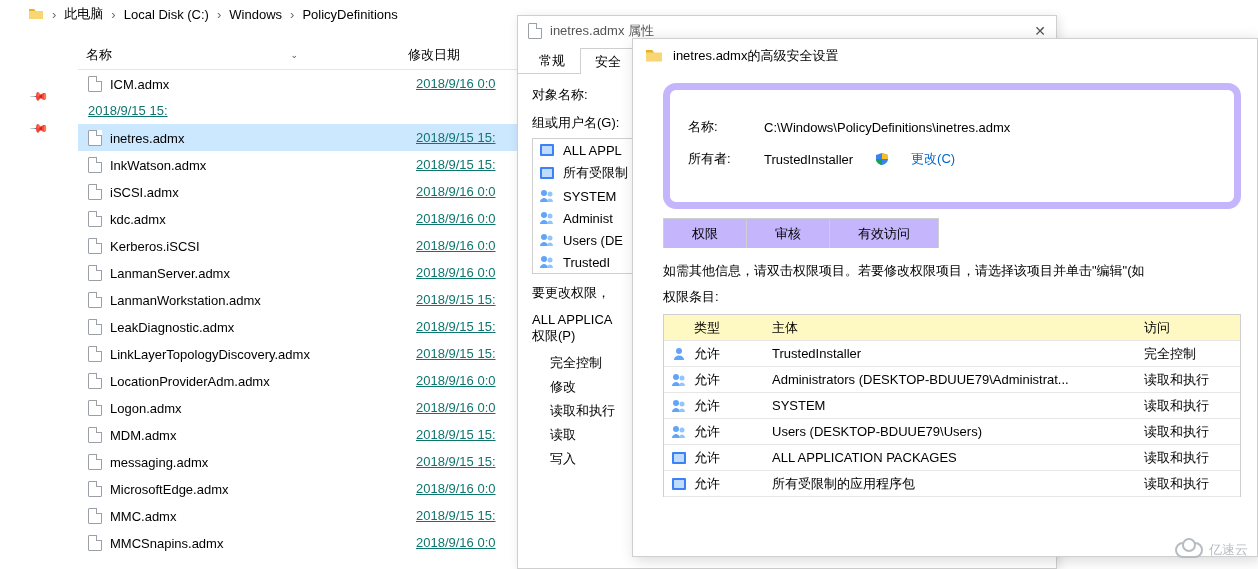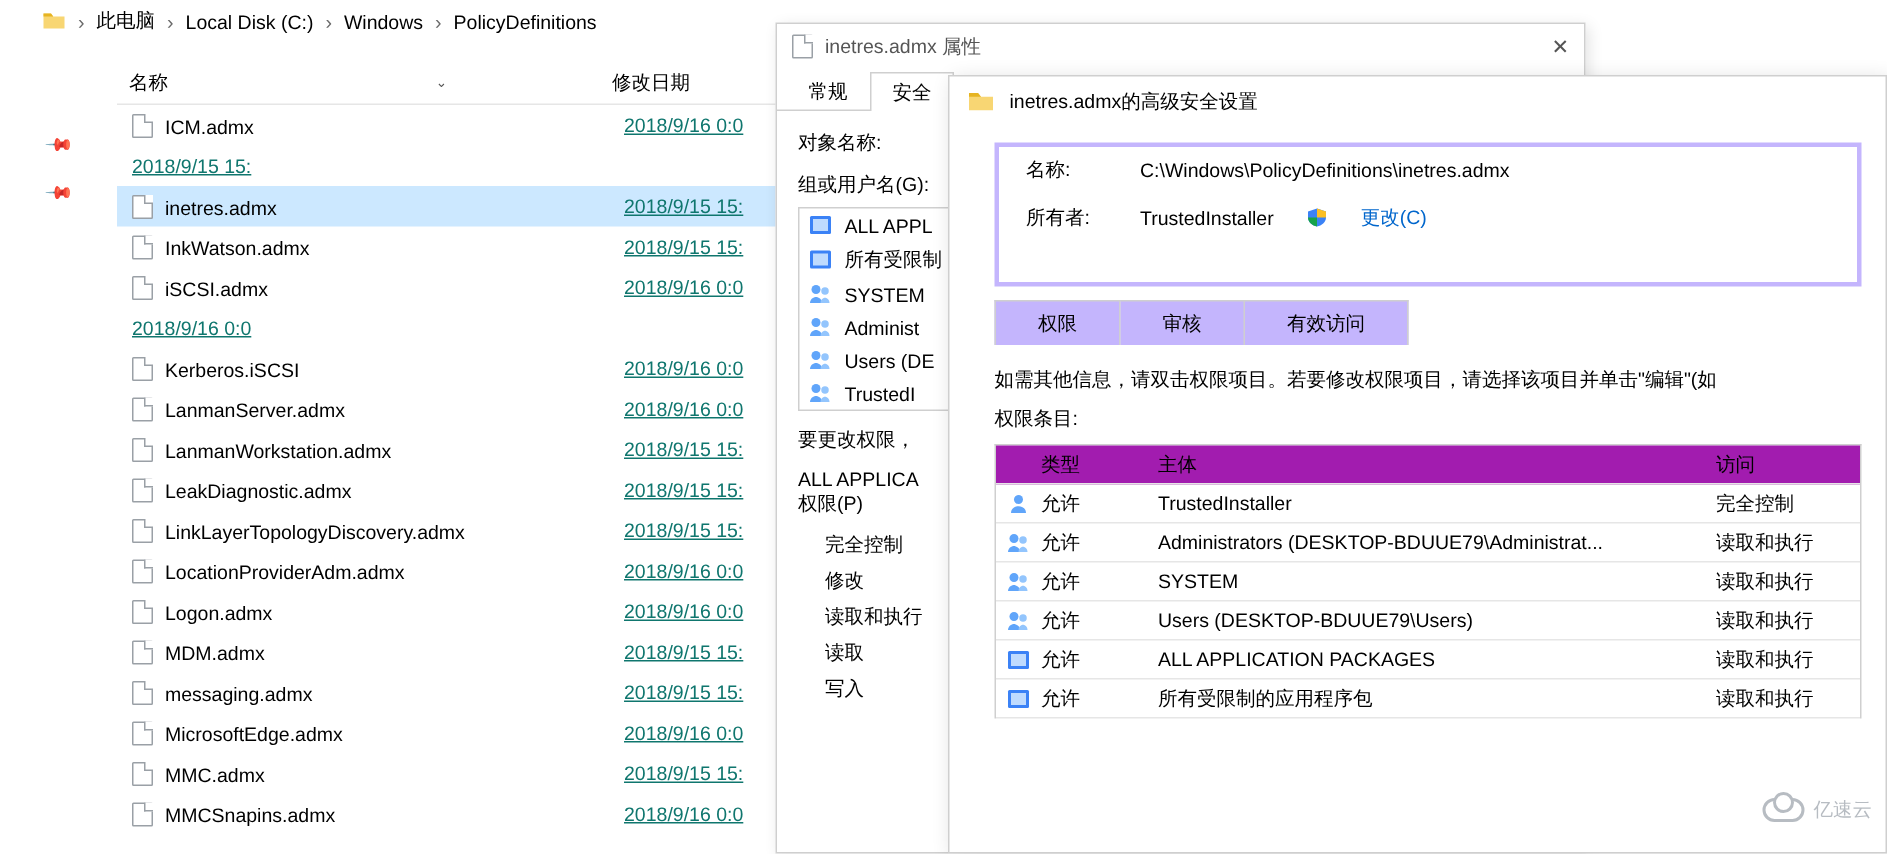--- a/index.html
+++ b/index.html
@@ -41,45 +41,45 @@
 .group-label { margin-top: 4px; }
 .group-list { margin-top: 6px; border: 1px solid #cfcfcf; }
 .group-item { display: flex; align-items: center; gap: 8px; padding: 3px 6px; }
 .group-icon { width: 16px; height: 16px; display: inline-flex; align-items: center; justify-content: center; }
 .change-note { margin-top: 10px; }
 .perm-label { margin-top: 10px; }
 .perm-list { margin-top: 6px; }
 .perm-item { padding: 3px 4px 3px 18px; }
 
 
-.adv { position: absolute; left: 632px; top: 50px; width: 626px; height: 519px; background: #fff; border: 1px solid #cfcfcf; box-shadow: 3px 3px 14px rgba(0,0,0,.16); }
+.adv { position: absolute; left: 632px; top: 38px; width: 626px; height: 519px; background: #fff; border: 1px solid #cfcfcf; box-shadow: 3px 3px 14px rgba(0,0,0,.16); }
 .adv-title { display: flex; align-items: center; height: 34px; padding: 0 12px; gap: 10px; }
 .adv-title .folder-icon { width: 18px; height: 18px; }
 .adv-body { padding: 10px 16px 0 30px; }
-.highlight-box { border: 3px solid #c4b5fd; border-radius: 0; padding: 6px 18px 20px; margin-bottom: 10px; }
+.highlight-box { border: 7px solid #c4b5fd; border-radius: 13px; padding: 28px 18px 20px; margin-bottom: 10px; }
 .kv { display: flex; align-items: center; gap: 22px; margin-bottom: 14px; }
 .kv .k { width: 54px; }
 .shield { display: inline-flex; width: 14px; height: 14px; }
 .linklike { color: #0066cc; cursor: pointer; }
 .adv-tabs { display: flex; gap: 0; margin-top: -1px; }
 .adv-tab { padding: 6px 28px 5px; border: 1px solid #cfcfcf; border-bottom: none; background: #c4b5fd; cursor: pointer; }
 .adv-tab + .adv-tab { border-left: none; }
 .adv-tab.active { position: relative; }
 .adv-textline { margin: 14px 0 8px; }
 .adv-textline2 { margin-bottom: 8px; }
 .adv-grid { border: 1px solid #cfcfcf; border-bottom: none; }
 .adv-grid-header, .adv-grid-row { display: flex; align-items: center; height: 26px; border-bottom: 1px solid #e6e6e6; }
-.adv-grid-header { background: #a21caf; }
+.adv-grid-header { background: #fef9c3; }
 .agc-icon { flex: 0 0 30px; display: flex; justify-content: center; }
 .agc-type { flex: 0 0 78px; }
 .agc-principal { flex: 1 1 auto; overflow: hidden; text-overflow: ellipsis; white-space: nowrap; padding-right: 8px; }
 .agc-access { flex: 0 0 96px; }
 .agc-header-spacer { flex: 0 0 30px; }
 
-.watermark { position: absolute; right: 10px; bottom: 20px; color: #b7bcc2; font-size: 15px; display: flex; align-items: center; gap: 6px; }
+.watermark { position: absolute; right: 10px; bottom: 10px; color: #b7bcc2; font-size: 15px; display: flex; align-items: center; gap: 6px; }
 .watermark .cloud { width: 28px; height: 16px; border: 2px solid #b7bcc2; border-radius: 10px; position: relative; }
 .watermark .cloud::before { content: ""; position: absolute; left: 5px; top: -6px; width: 10px; height: 10px; border: 2px solid #b7bcc2; border-radius: 50%; background: #fff; }
 </style>
 </head>
 <body>
 
 <div class="explorer">
   <div class="breadcrumb">
     <span class="folder-icon">
       <svg viewBox="0 0 16 16" width="16" height="16">
@@ -136,20 +136,24 @@
             <div class="fdate-cell">2018/9/15 15:</div>
           </div>
           <div class="file-row">
             <div class="fname-cell">
               <span class="doc-icon"></span>
               <span>iSCSI.admx</span>
             </div>
             <div class="fdate-cell">2018/9/16 0:0</div>
           </div>
           <div class="file-row">
+            <div class="fname-cell">
+              <span class="doc-icon"></span>
+              <span>kdc.admx</span>
+            </div>
             <div class="fdate-cell">2018/9/16 0:0</div>
           </div>
           <div class="file-row">
             <div class="fname-cell">
               <span class="doc-icon"></span>
               <span>Kerberos.iSCSI</span>
             </div>
             <div class="fdate-cell">2018/9/16 0:0</div>
           </div>
           <div class="file-row">

